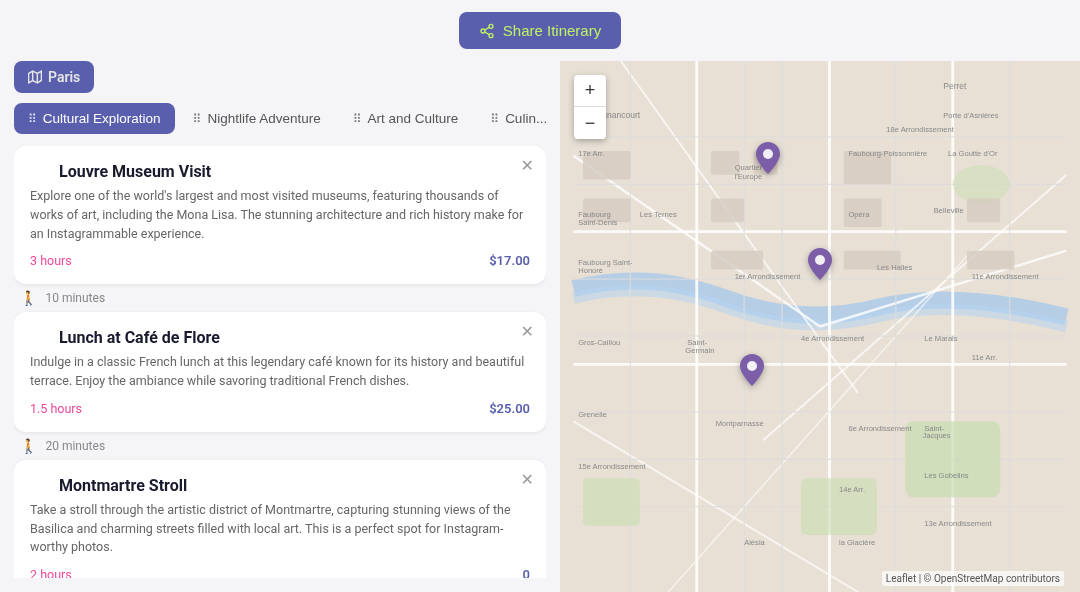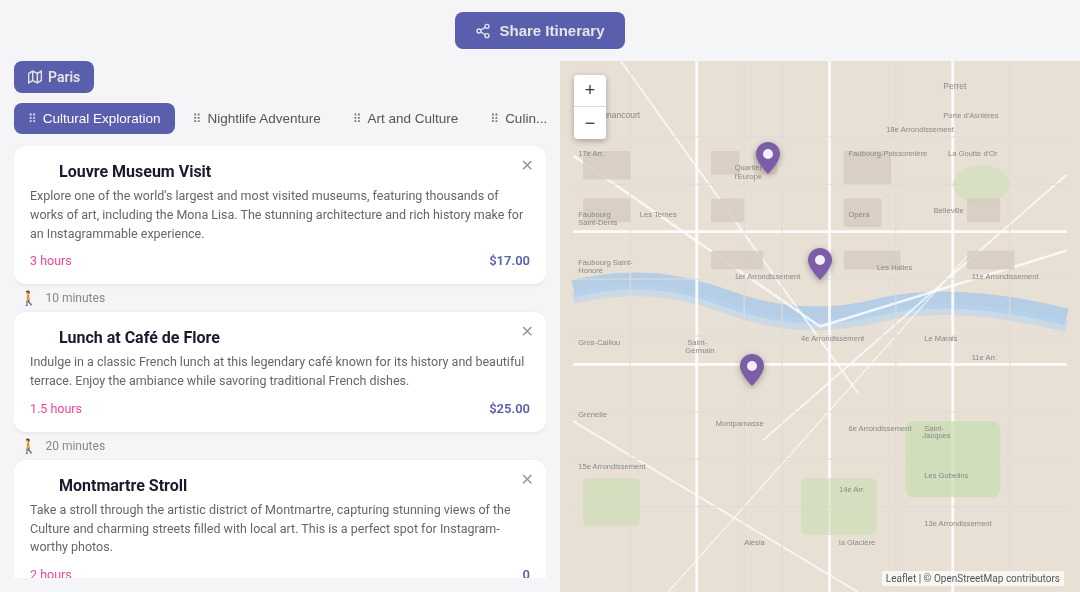--- a/index.html
+++ b/index.html
@@ -22,26 +22,26 @@
       padding: 12px 20px;
       background: #f5f5f7;
       flex-shrink: 0;
     }
 
     .btn-share {
       display: flex;
       align-items: center;
       gap: 8px;
       background: #5a5fad;
-      color: #e5e5e5;
+      color: #bef264;
       border: none;
       border-radius: 8px;
       padding: 10px 20px;
       font-size: 15px;
-      font-weight: 700;
+      font-weight: 400;
       cursor: pointer;
     }
 
     .btn-save {
       display: flex;
       align-items: center;
       gap: 8px;
       background: #c5c7e0;
       color: #4a4f8a;
       border: none;
@@ -343,21 +343,21 @@
       </div>
 
       <div class="transit-connector">
         <span class="walk-icon">🚶</span>
         <span>20 minutes</span>
       </div>
 
       <div class="activity-card">
         <button class="close-btn">✕</button>
         <h3>Montmartre Stroll</h3>
-        <p class="description">Take a stroll through the artistic district of Montmartre, capturing stunning views of the Culture and charming streets filled with local art. This is a perfect spot for Instagram-worthy photos.</p>
+        <p class="description">Take a stroll through the artistic district of Montmartre, capturing stunning views of the Basilica and charming streets filled with local art. This is a perfect spot for Instagram-worthy photos.</p>
         <div class="footer">
           <span class="duration">2 hours</span>
           <span class="price">0</span>
         </div>
       </div>
 
     </div>
   </div>
 
   <div class="right-panel">

